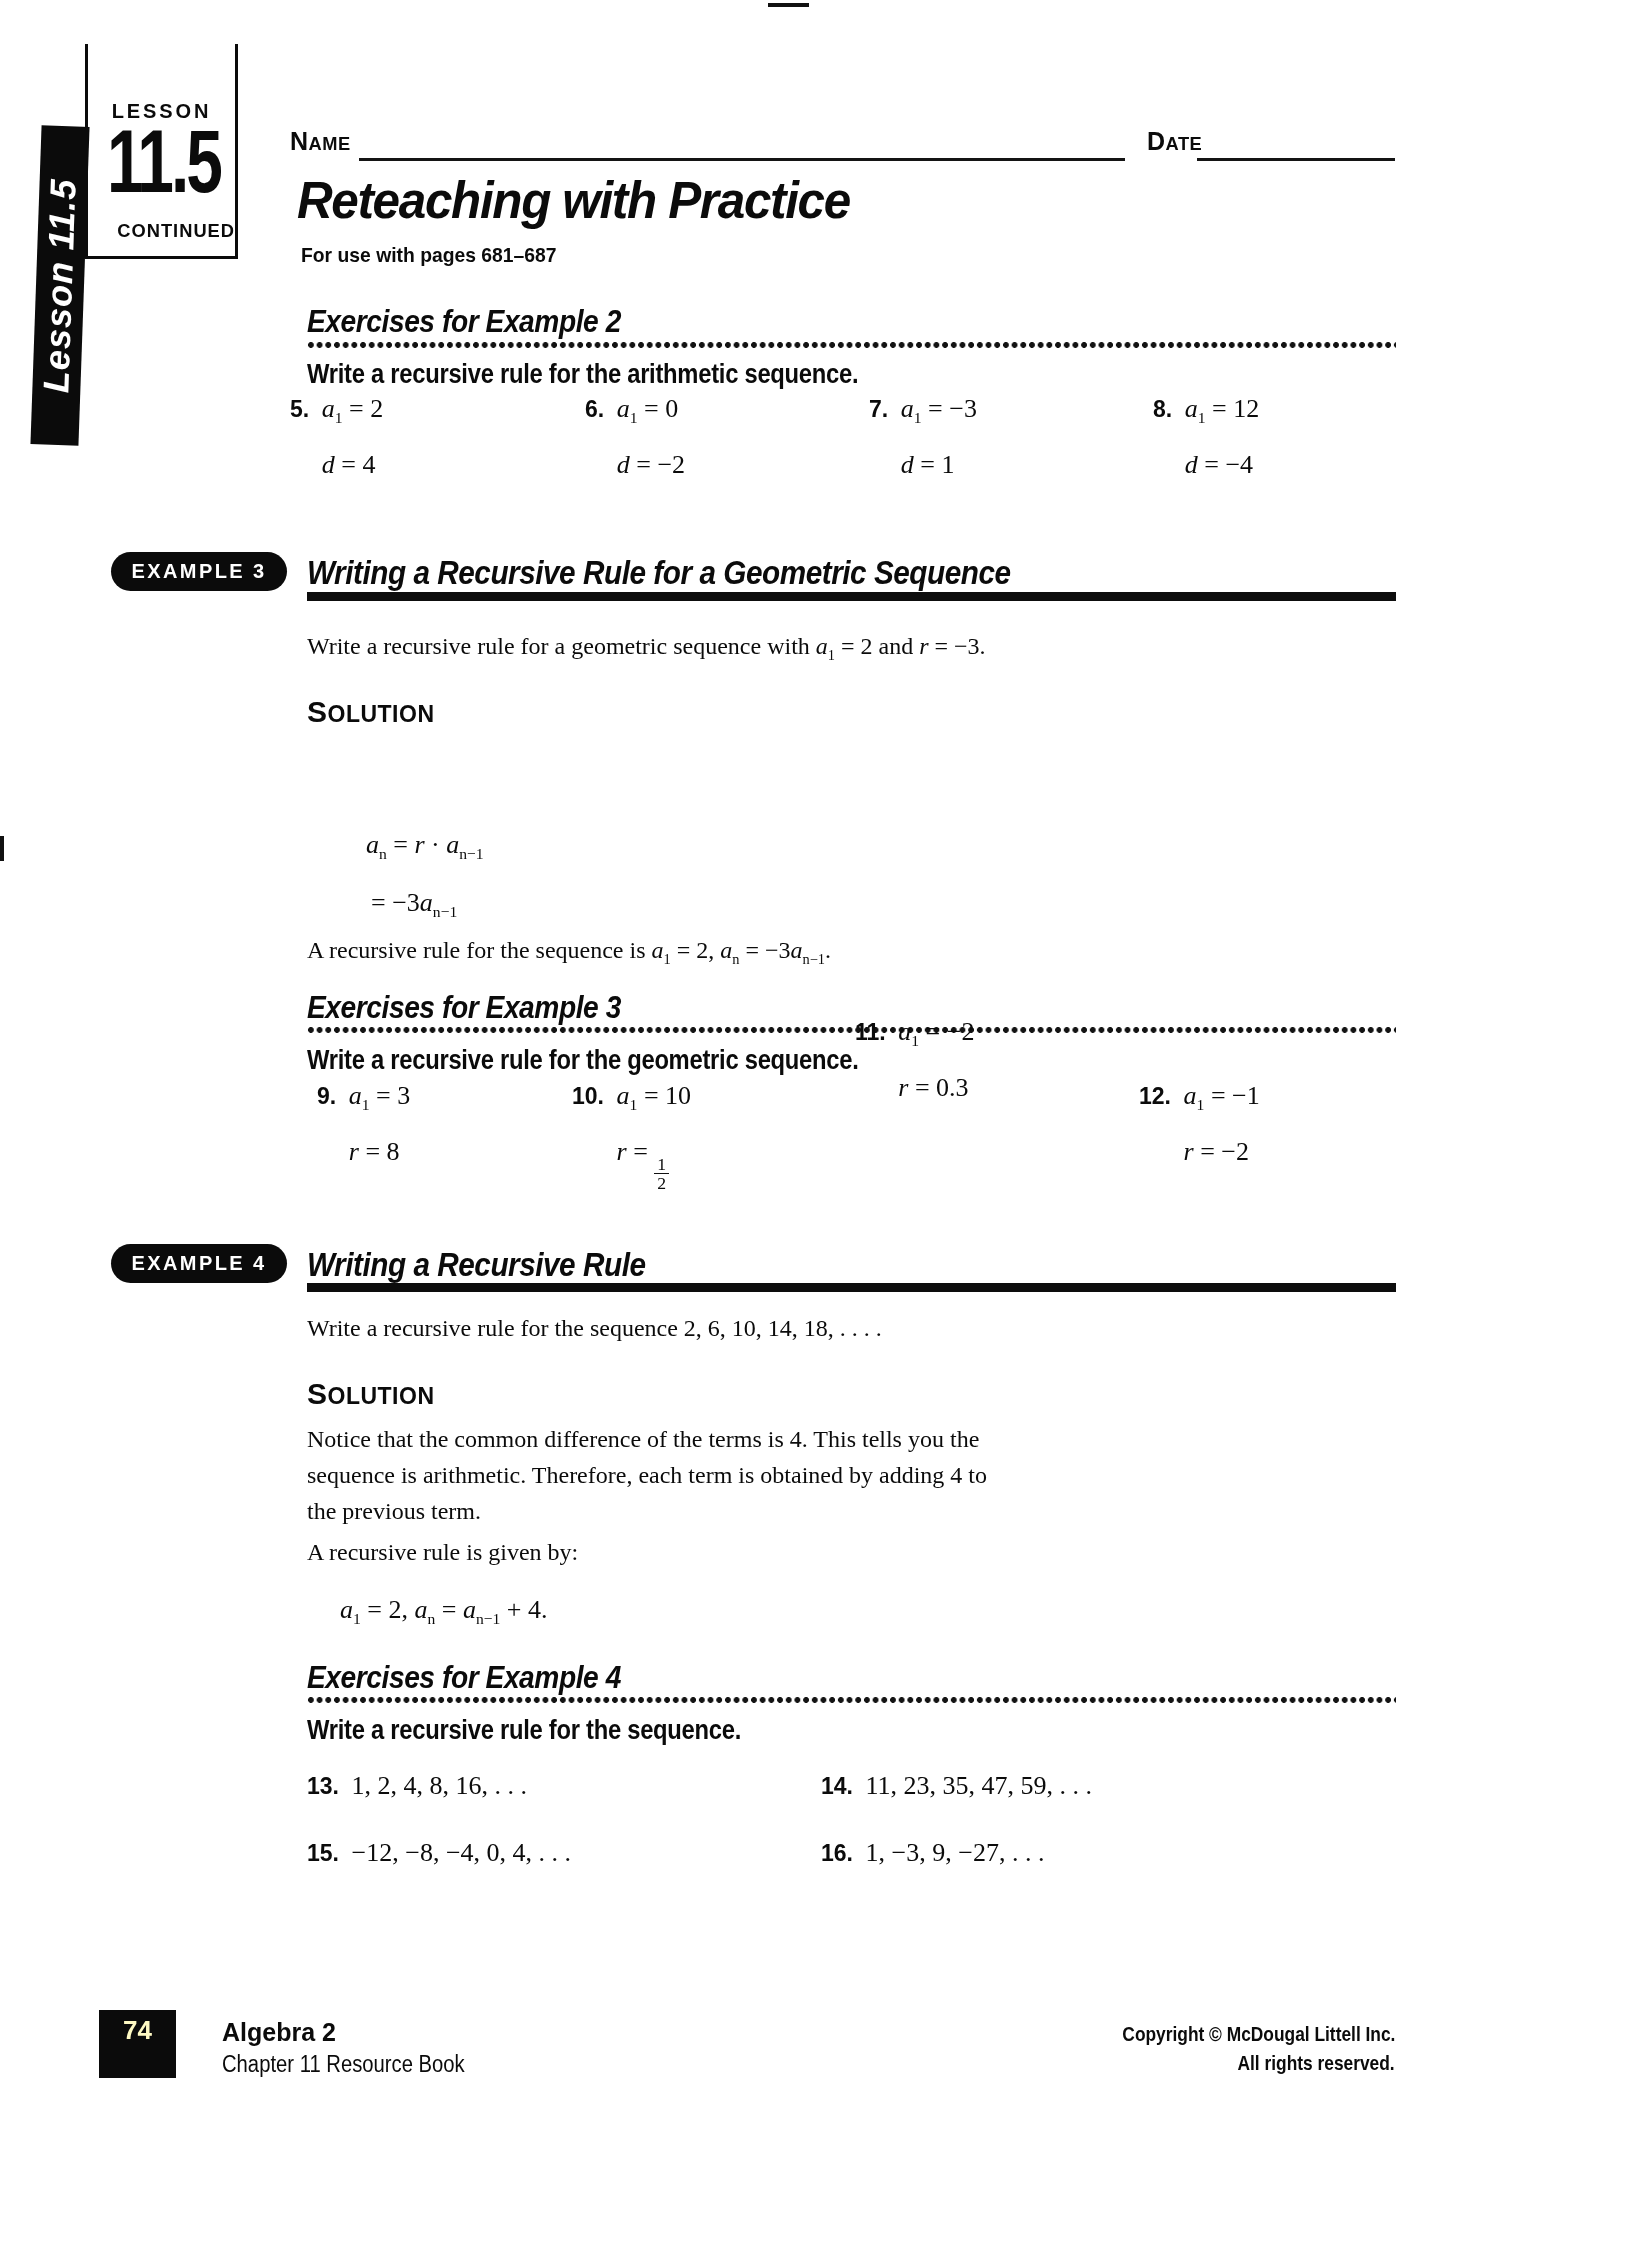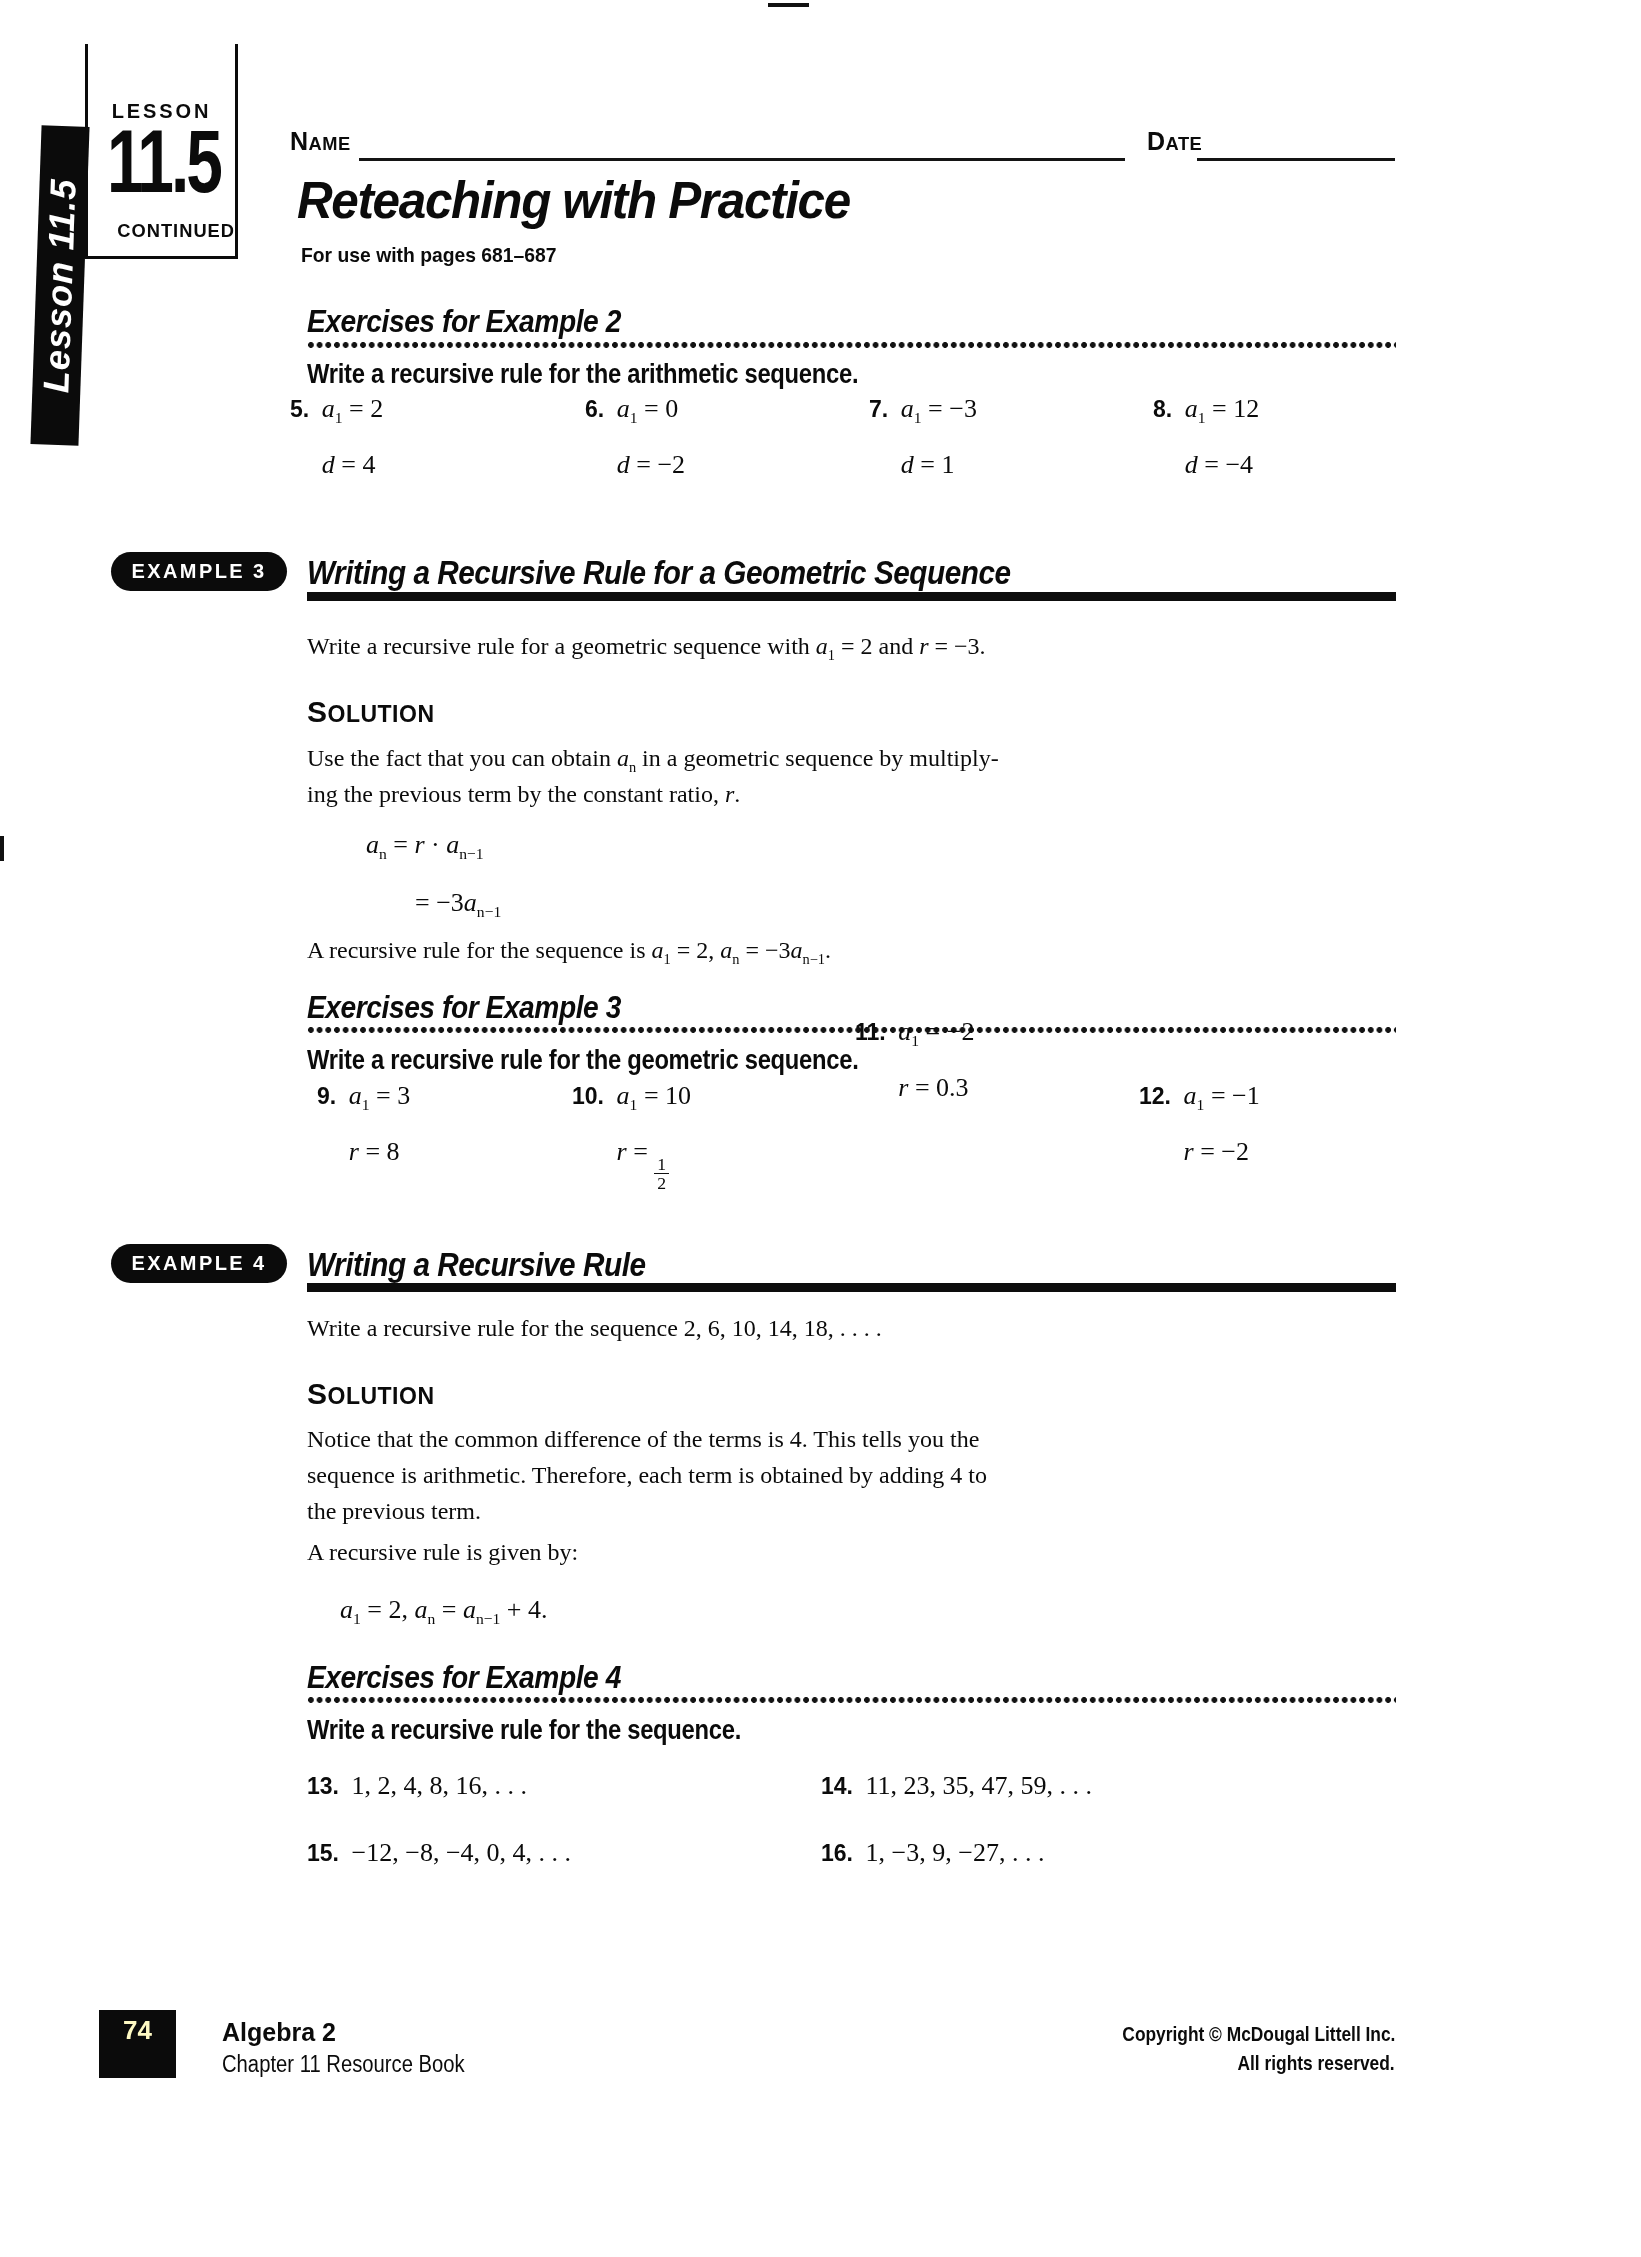--- a/index.html
+++ b/index.html
@@ -154,24 +154,22 @@
     <span class="p-line1 math"><i>a</i><sub>1</sub> = 12</span>
     <span class="p-line2 math"><i>d</i> = −4</span>
   </div>
 
   <div class="abs example-badge" style="left:111px; top:552px;">EXAMPLE 3</div>
   <div class="abs example-title" style="left:307px; top:554px;">Writing a Recursive Rule for a Geometric Sequence</div>
   <div class="abs example-rule" style="left:307px; top:592px;"></div>
 
   <div class="abs serif-text math" style="left:307px; top:633px;">Write a recursive rule for a geometric sequence with <i>a</i><sub>1</sub> = 2 and <i>r</i> = −3.</div>
   <div class="abs solution-label" style="left:307px; top:695px;">SOLUTION</div>
-  <div class="abs body-text math" style="left:307px; top:740px; width:850px;">Use the fact that you can obtain <i>a</i><sub>n</sub> in a geometric sequence by multiply-
-ing the previous term by the constant ratio, <i>r</i>.</div>
   <div class="abs equation math" style="left:338px; top:830px;margin-left:28px;"><i>a</i><sub>n</sub> = <i>r</i> · <i>a</i><sub>n−1</sub></div>
-  <div class="abs equation math" style="left:371px; top:888px;margin-left:44px;">= −3<i>a</i><sub>n−1</sub></div>
+  <div class="abs equation math" style="left:371px; top:888px;">= −3<i>a</i><sub>n−1</sub></div>
   <div class="abs serif-text math" style="left:307px; top:937px;">A recursive rule for the sequence is <i>a</i><sub>1</sub> = 2, <i>a</i><sub>n</sub> = −3<i>a</i><sub>n−1</sub>.</div>
 
   <div class="abs section-heading" style="left:307px; top:989px;">Exercises for Example 3</div>
   <div class="abs dotted-rule" style="left:307px; top:1025px;"></div>
   <div class="abs instruction" style="left:307px; top:1045px;">Write a recursive rule for the geometric sequence.</div>
 
   <div class="abs problem" style="left:317px; top:1081px;">
     <span class="problem-number">9.</span>
     <span class="p-line1 math"><i>a</i><sub>1</sub> = 3</span>
     <span class="p-line2 math"><i>r</i> = 8</span>

